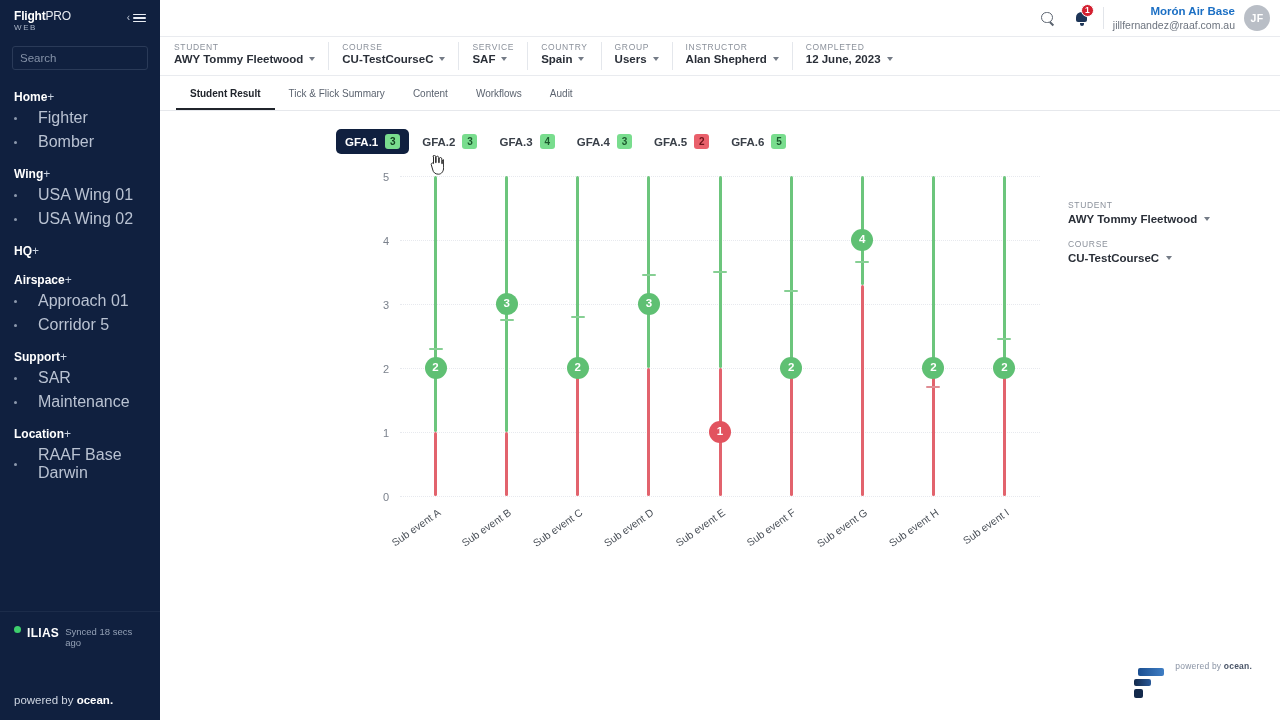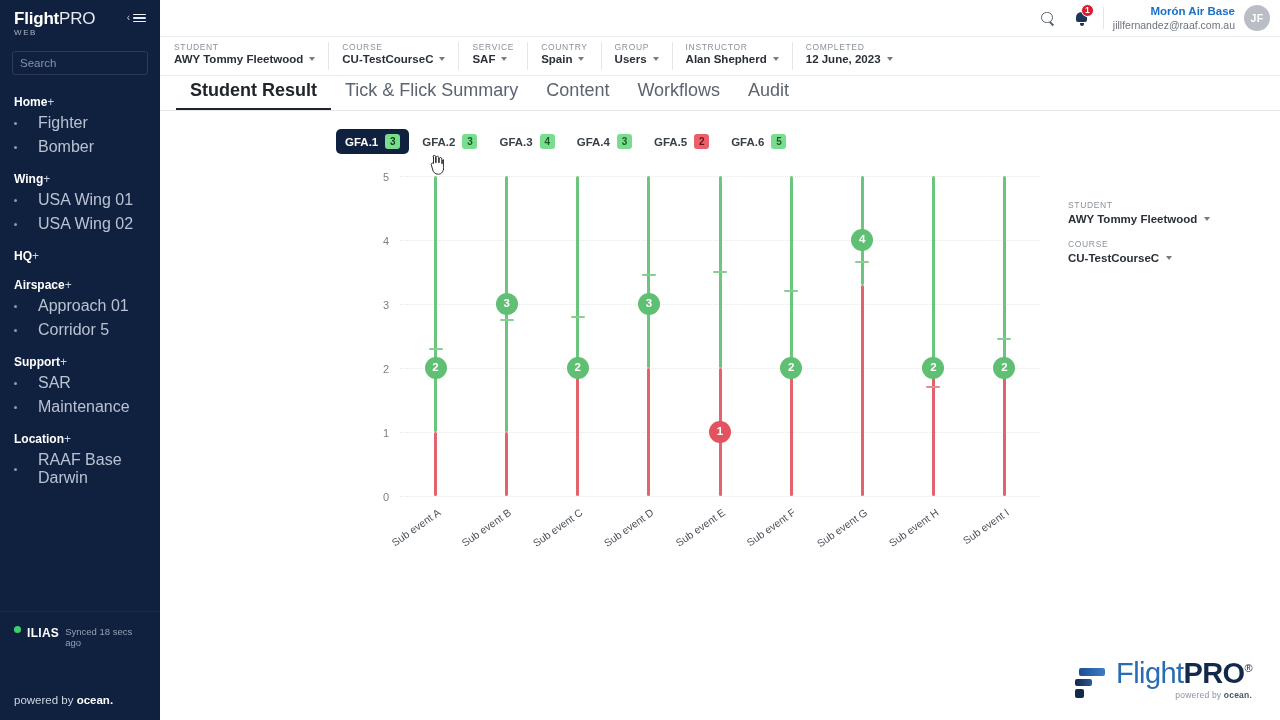--- a/index.html
+++ b/index.html
@@ -16,21 +16,21 @@
   
   .sidebar {
     width: 160px; height: 720px;
     background: #10203f;
     color: #ffffff;
     position: relative;
     flex: 0 0 160px;
   }
   .sb-brand { padding: 10px 14px 2px 14px; display: flex; align-items: flex-start; justify-content: space-between; }
   .brand-text { line-height: 1; }
-  .brand-main { font-size: 17px; letter-spacing: -0.2px; }
+  .brand-main { font-size: 12px; letter-spacing: -0.2px; }
   .brand-main .b1 { font-weight: 700; color: #fff; }
   .brand-main .b2 { font-weight: 400; color: #e6e9ef; }
   .brand-sub { font-size: 8px; letter-spacing: 1.6px; color: #aab4c6; margin-top: 2px; }
   .collapse { display: flex; align-items: center; gap: 3px; margin-top: 3px; cursor: pointer; }
   .collapse .chev { font-size: 10px; color: #c4ccda; line-height: 1; }
   .burger { display: inline-flex; flex-direction: column; gap: 2px; }
   .burger i { display: block; width: 13px; height: 1.6px; background: #e9edf4; border-radius: 1px; }
 
   .sb-search {
     margin: 12px 12px 0 12px; height: 24px;
@@ -116,21 +116,21 @@
   }
   .filter { padding: 0 13px 0 0; margin-right: 13px; border-right: 1px solid #e4e7ec; height: 28px; }
   .filter:last-child { border-right: 0; }
   .f-label { font-size: 8.5px; letter-spacing: .65px; color: #8b919b; text-transform: uppercase; line-height: 1.35; }
   .f-value { display: flex; align-items: center; gap: 6px; font-size: 11.5px; font-weight: 700; color: #2a2f38; cursor: pointer; }
   .caret { width: 0; height: 0; border-left: 3.5px solid transparent; border-right: 3.5px solid transparent; border-top: 4px solid #747b86; }
 
   
   .tabs { height: 35px; border-bottom: 1px solid #e6e8ec; display: flex; align-items: flex-end; padding-left: 16px; }
   .tab {
-    font-size: 18px; color: #5c6470; padding: 0 14px 9px 14px; cursor: pointer;
+    font-size: 10px; color: #5c6470; padding: 0 14px 9px 14px; cursor: pointer;
     border-bottom: 2.5px solid transparent; line-height: 1;
   }
   .tab.active { color: #20242b; font-weight: 700; border-bottom-color: #20242b; }
 
   
   .chips { display: flex; align-items: center; gap: 4px; padding: 18px 0 0 176px; }
   .chip {
     display: inline-flex; align-items: center; gap: 7px;
     padding: 5px 9px; border-radius: 5px; font-size: 11.5px; font-weight: 700;
     color: #3a4049; cursor: pointer; background: transparent; position: relative;
@@ -524,21 +524,20 @@
       </div>
     </div>
 
     <div class="wm">
       <div class="wm-mark">
           <i class="wm-b1"></i>
           <i class="wm-b2"></i>
           <i class="wm-b3"></i>
         </div>
       <div class="wm-txt">
-        <div class="wm-name"><span class="l">Flight</span><span class="r">PRO</span><span class="wm-reg">®</span></div>
         <div class="wm-sub"><span>powered by </span><b>ocean.</b></div>
       </div>
     </div>
 
     <svg class="cursor" viewBox="0 0 16 20">
       <path d="M5 1.6c0-.8.6-1.4 1.3-1.4S7.6.8 7.6 1.6v6.1h.5V2.6c0-.8.6-1.4 1.3-1.4s1.3.6 1.3 1.4v5.1h.5V3.9c0-.8.6-1.4 1.3-1.4s1.3.6 1.3 1.4v4.8h.5V6.1c0-.8.6-1.4 1.3-1.4v8.1c0 3.2-1.8 6.4-5.2 6.4-3.2 0-5.1-1.9-5.6-4.2L3.3 9.8c-.3-.9.2-1.6.9-1.8.5-.1 1 .1 1.3.6V1.6z" fill="#fff" stroke="#2b2b2b" stroke-width="1"></path>
     </svg>
 
   </section>
 </div>

